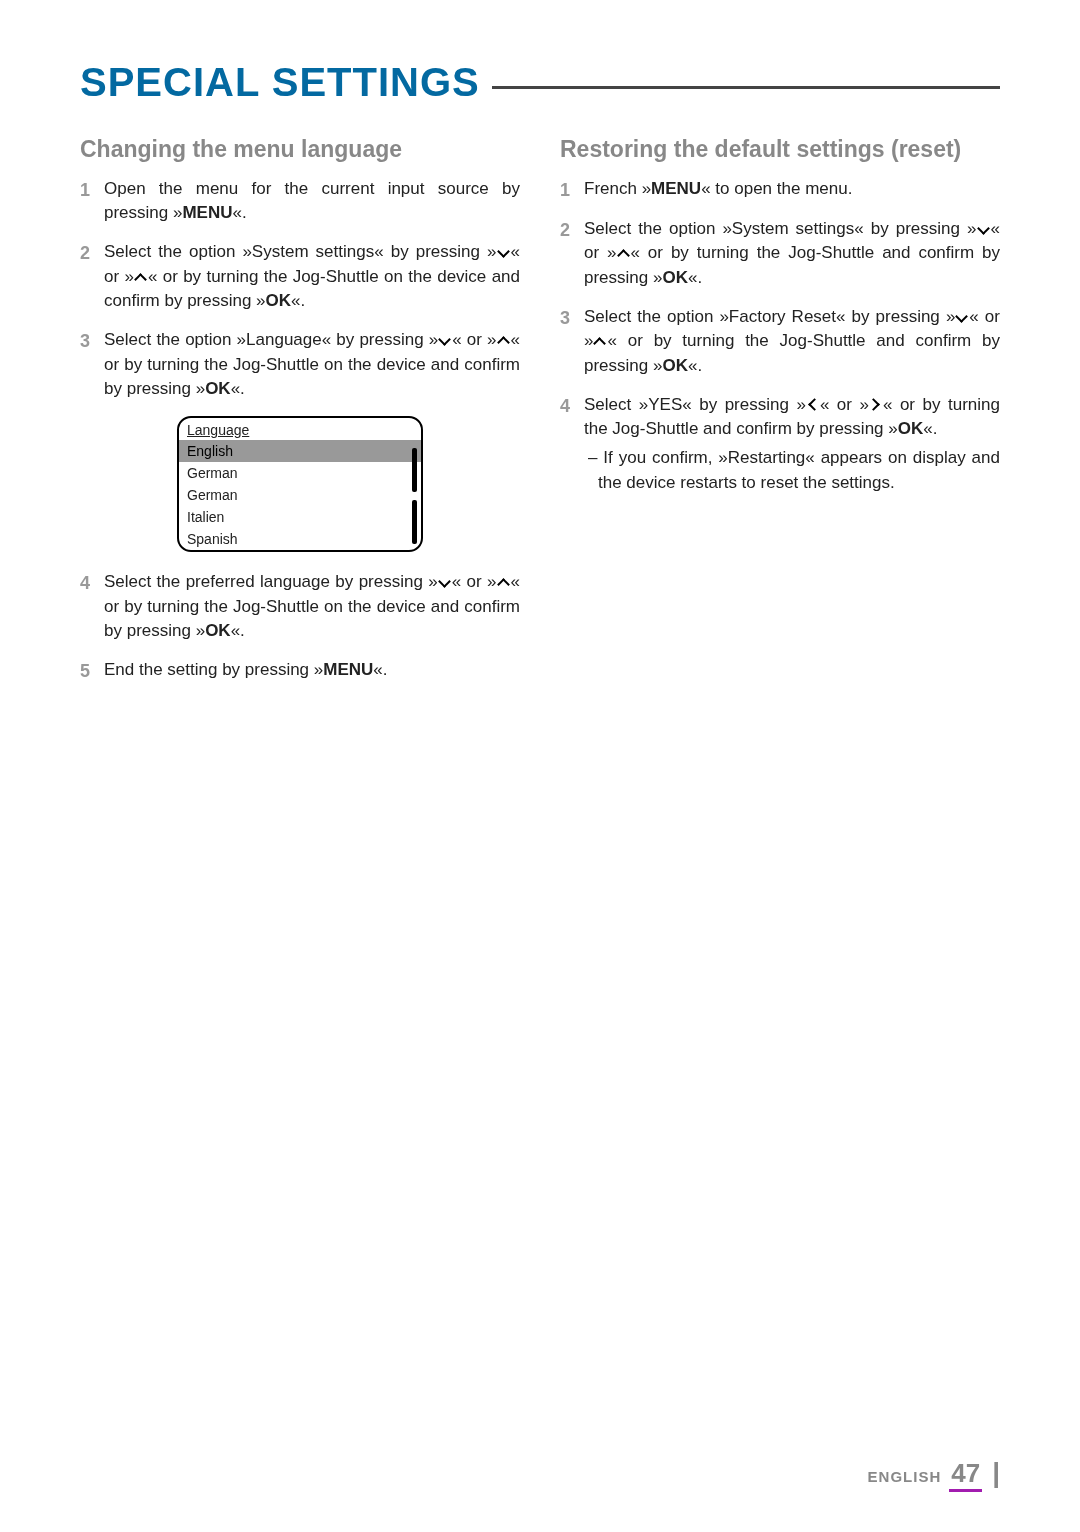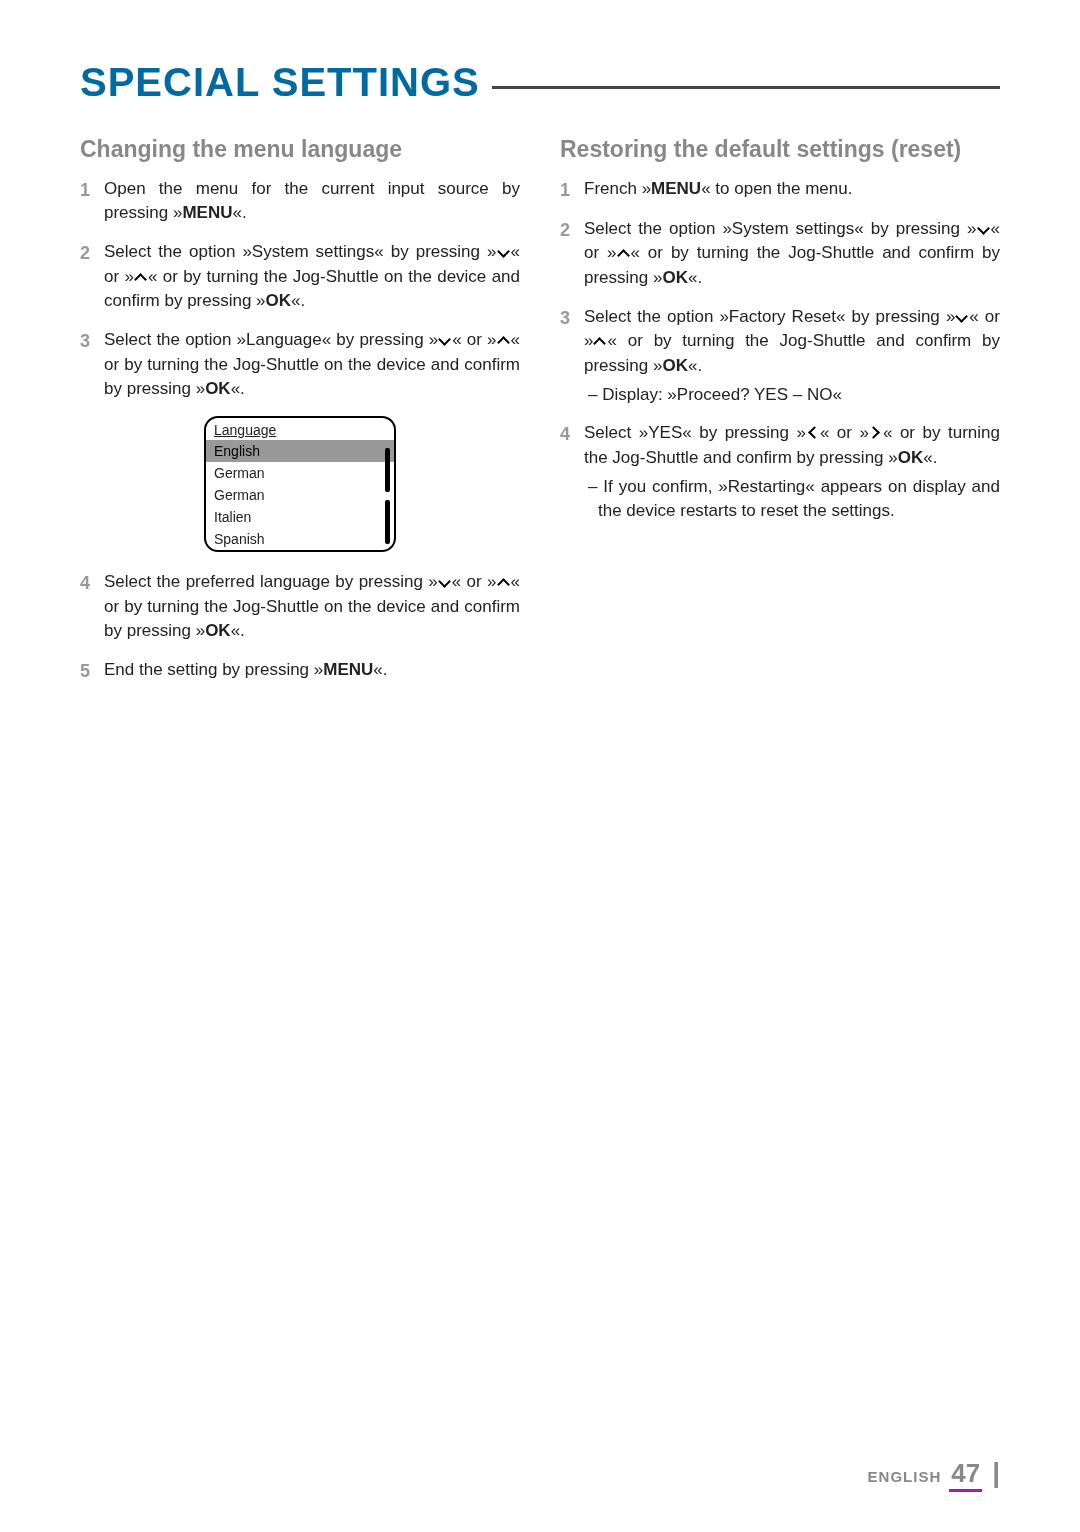--- a/index.html
+++ b/index.html
@@ -103,21 +103,21 @@
     border-top: 2px solid #000;
     width: 7px; height: 7px;
     transform: rotate(45deg);
   }
   .menu-box-wrap {
     display: flex;
     justify-content: center;
     margin: 10px 0 18px 0;
   }
   .menu-box {
-    width: 192px;
+    width: 246px;
     border: 2px solid #000;
     border-radius: 14px;
     overflow: hidden;
     font-size: 14px;
     position: relative;
   }
   .menu-box .header {
     padding: 4px 8px 2px 8px;
     text-decoration: underline;
   }
@@ -253,21 +253,20 @@
       <div class="step-num">2</div>
       <div class="step-body">
         <span>Select the option »System settings« by pressing »</span><span class="icon down"></span><span>« or »</span><span class="icon up"></span><span>« or by turning the Jog-Shuttle and confirm by pressing »</span><span class="btn">OK</span><span>«.</span>
       </div>
     </div>
 
     <div class="step">
       <div class="step-num">3</div>
       <div class="step-body">
         <span>Select the option »Factory Reset« by pressing »</span><span class="icon down"></span><span>« or »</span><span class="icon up"></span><span>« or by turning the Jog-Shuttle and confirm by pressing »</span><span class="btn">OK</span><span>«.</span>
-        <div class="sub">– Display: »Proceed? YES – NO«</div>
       </div>
     </div>
 
     <div class="step">
       <div class="step-num">4</div>
       <div class="step-body">
         <span>Select »YES« by pressing »</span><span class="icon left"></span><span>« or »</span><span class="icon right"></span><span>« or by turning the Jog-Shuttle and confirm by pressing »</span><span class="btn">OK</span><span>«.</span>
         <div class="sub">– If you confirm, »Restarting« appears on display and the device restarts to reset the settings.</div>
       </div>
     </div>

